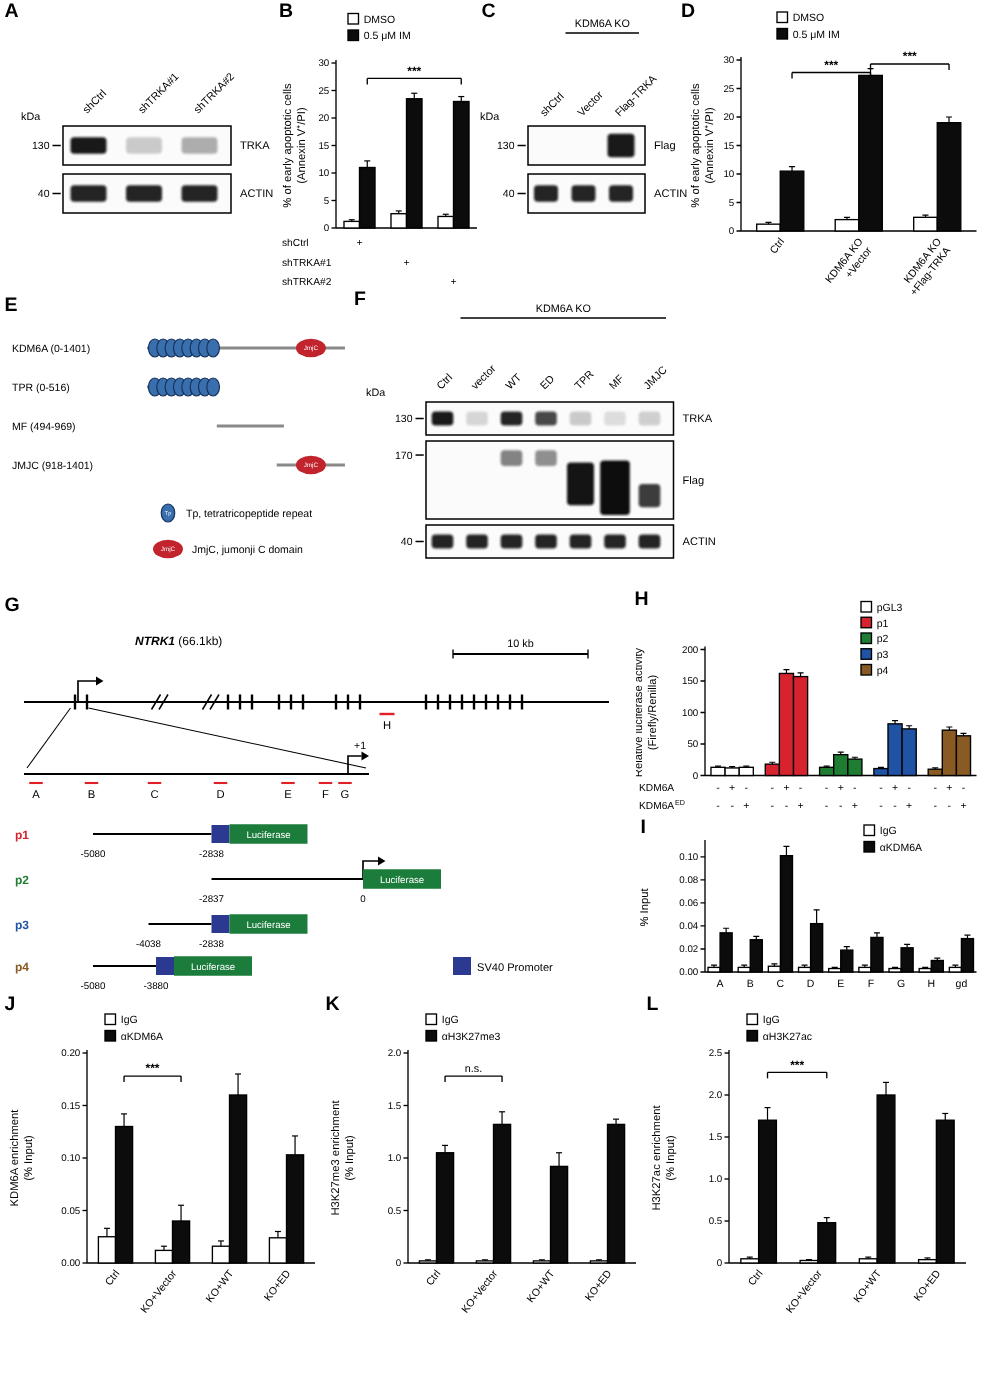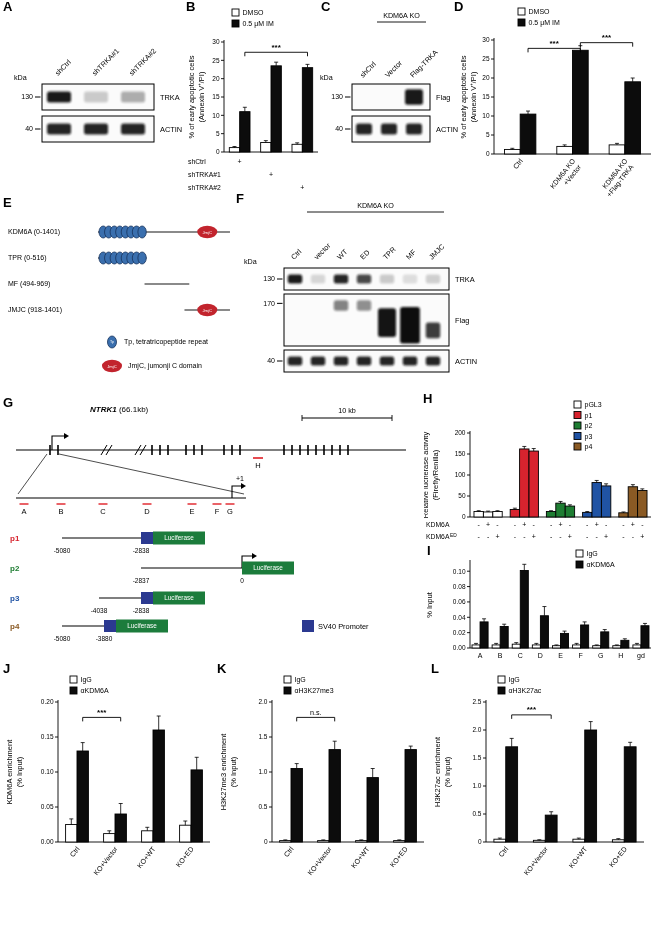--- a/index.html
+++ b/index.html
@@ -253,21 +253,21 @@
         <line x1="41" y1="161" x2="46.5" y2="161" stroke="#000" stroke-width="1"></line>
         <text x="219" y="163.6" font-size="7.4" text-anchor="start" fill="#000">ACTIN</text>
         <rect x="51.8" y="156.38" width="14.4" height="9.24" fill="#111" rx="2.5" opacity="0.9" filter="url(#blF)"></rect>
         <rect x="74.8" y="156.38" width="14.4" height="9.24" fill="#111" rx="2.5" opacity="0.9" filter="url(#blF)"></rect>
         <rect x="97.8" y="156.38" width="14.4" height="9.24" fill="#111" rx="2.5" opacity="0.9" filter="url(#blF)"></rect>
         <rect x="120.8" y="156.38" width="14.4" height="9.24" fill="#111" rx="2.5" opacity="0.9" filter="url(#blF)"></rect>
         <rect x="143.8" y="156.38" width="14.4" height="9.24" fill="#111" rx="2.5" opacity="0.9" filter="url(#blF)"></rect>
         <rect x="166.8" y="156.38" width="14.4" height="9.24" fill="#111" rx="2.5" opacity="0.9" filter="url(#blF)"></rect>
         <rect x="189.8" y="156.38" width="14.4" height="9.24" fill="#111" rx="2.5" opacity="0.9" filter="url(#blF)"></rect>
       </svg></div>
-  <div class="content" style="left:4px;top:398px"><svg width="414" height="266" viewBox="0 0 414 266">
+  <div class="content" style="left:4px;top:416px"><svg width="414" height="266" viewBox="0 0 414 266">
         <text x="86" y="14" font-size="8"><tspan font-style="italic" font-weight="bold">NTRK1</tspan><tspan> (66.1kb)</tspan></text>
         <line x1="298" y1="20" x2="388" y2="20" stroke="#000" stroke-width="1.2"></line>
         <line x1="298" y1="17" x2="298" y2="23" stroke="#000" stroke-width="0.9"></line>
         <line x1="388" y1="17" x2="388" y2="23" stroke="#000" stroke-width="0.9"></line>
         <text x="343" y="15" font-size="7.2" text-anchor="middle" fill="#000">10 kb</text>
         <line x1="12" y1="52" x2="402" y2="52" stroke="#000" stroke-width="1.2"></line>
         <path d="M 48 52 L 48 38 L 60 38" fill="none" stroke="#000" stroke-width="1.1"></path>
         <polygon points="60,35 65,38 60,41" fill="#000"></polygon>
         <line x1="46" y1="47" x2="46" y2="57" stroke="#000" stroke-width="1.6"></line>
         <line x1="54" y1="47" x2="54" y2="57" stroke="#000" stroke-width="1.6"></line>

